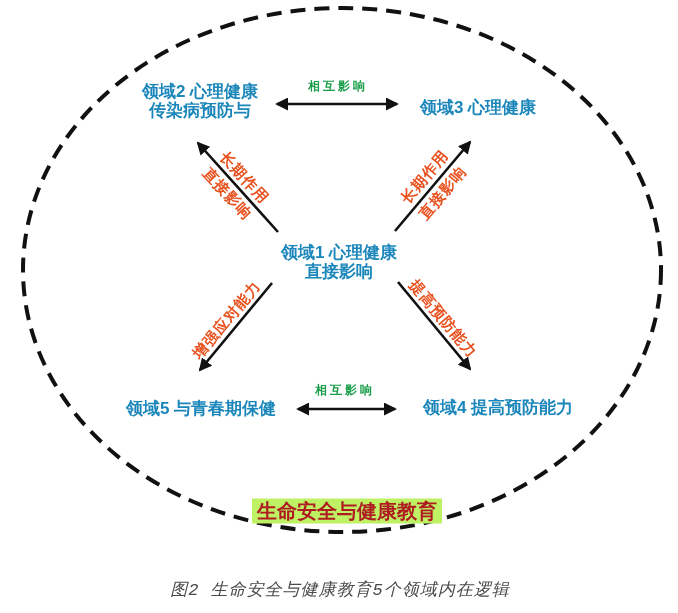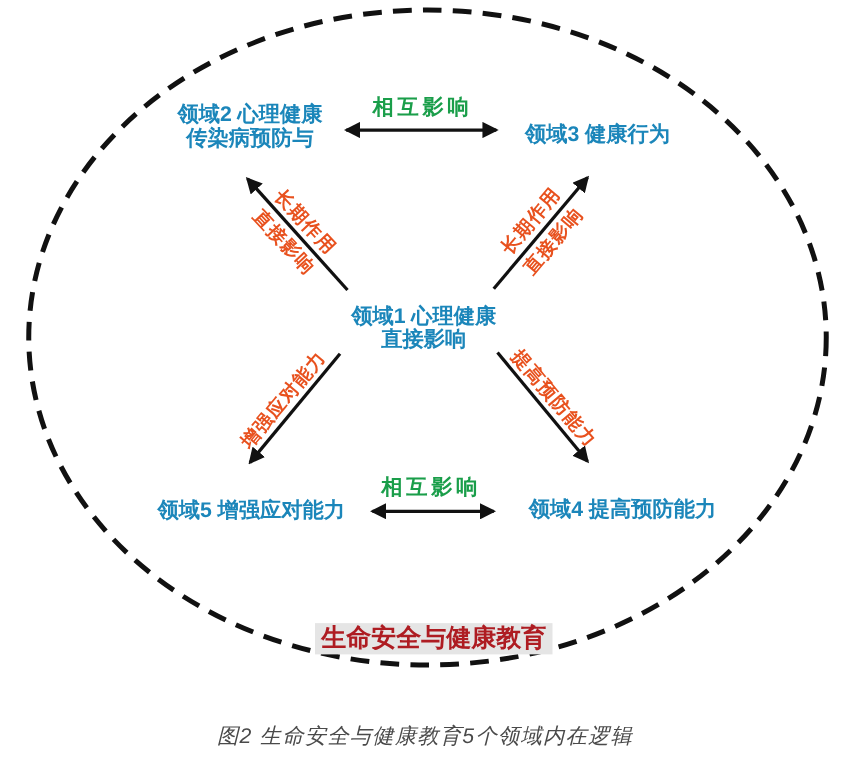--- a/index.html
+++ b/index.html
@@ -18,48 +18,48 @@
     font-weight:bold;
     white-space:nowrap;
   }
   .domain{
     color:var(--domain-text,#1b86ba);
     font-size:17px;
     line-height:19px;
   }
   .mutual{
     color:var(--mutual-text,#1a9e4a);
-    font-size:17px;
+    font-size:12px;
     letter-spacing:3px;
     line-height:18px;
   }
   .diag{
     position:absolute;
     transform-origin:center center;
     color:var(--diagonal-text,#e8511e);
     font-size:15px;
     font-weight:bold;
     letter-spacing:1px;
     white-space:nowrap;
   }
   .diag.r47{transform:translate(-50%,-50%) rotate(47deg);}
   .diag.rm50{transform:translate(-50%,-50%) rotate(-50deg);}
   .diag.r50{transform:translate(-50%,-50%) rotate(50deg);}
   .ellipse-label{
     color:var(--ellipse-label-text,#ae1c22);
     font-size:20px;
     line-height:23px;
-    background:#e5e5e5;
+    background:#bef264;
     padding:1px 5px;
   }
   .caption{
     position:absolute;
     left:340px;top:589px;
     transform:translate(-50%,-50%);
-    font-family:Liberation Sans, sans-serif;
+    font-family:Liberation Mono, monospace;
     font-style:italic;
     font-size:17px;
     letter-spacing:1px;
     color:var(--caption-text,#4a4a4a);
     white-space:nowrap;
   }
   svg line, svg ellipse{stroke:var(--line,#111);}
 </style>
 </head>
 <body>
@@ -88,38 +88,38 @@
     <line x1="398" y1="282" x2="470" y2="369" stroke-width="2.6" marker-end="url(#ah)"></line>
   </svg>
 
   <div class="node domain" style="left:200px;top:101px;">
     <div>领域2 心理健康</div>
     <div>传染病预防与</div>
   </div>
 
   <div class="node mutual" style="left:338px;top:86px;">相互影响</div>
 
-  <div class="node domain" style="left:478px;top:107px;">领域3 健康行为</div>
+  <div class="node domain" style="left:478px;top:107px;">领域3 心理健康</div>
 
   <div class="node domain" style="left:339px;top:262px;">
     <div>领域1 心理健康</div>
     <div>直接影响</div>
   </div>
 
   <div class="diag r47" style="left:244px;top:178px;">长期作用</div>
   <div class="diag r47" style="left:227px;top:194px;">直接影响</div>
 
   <div class="diag rm50" style="left:425px;top:177px;">长期作用</div>
   <div class="diag rm50" style="left:443px;top:193px;">直接影响</div>
 
   <div class="diag rm50" style="left:227px;top:320px;">增强应对能力</div>
 
   <div class="diag r50" style="left:443px;top:319px;">提高预防能力</div>
 
-  <div class="node domain" style="left:201px;top:408px;">领域5 增强应对能力</div>
+  <div class="node domain" style="left:201px;top:408px;">领域5 与青春期保健</div>
 
   <div class="node mutual" style="left:345px;top:390px;">相互影响</div>
 
   <div class="node domain" style="left:498px;top:408px;font-size:17px;line-height:20px;">
     <div>领域4 提高预防能力</div>
   </div>
 
   <div class="node ellipse-label" style="left:347px;top:511px;">
     <div>生命安全与健康教育</div>
   </div>

